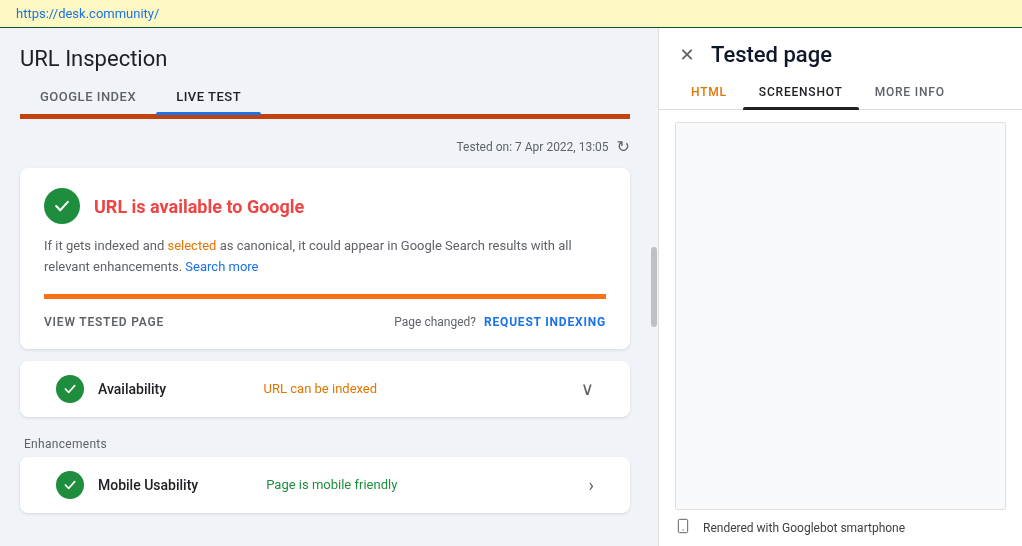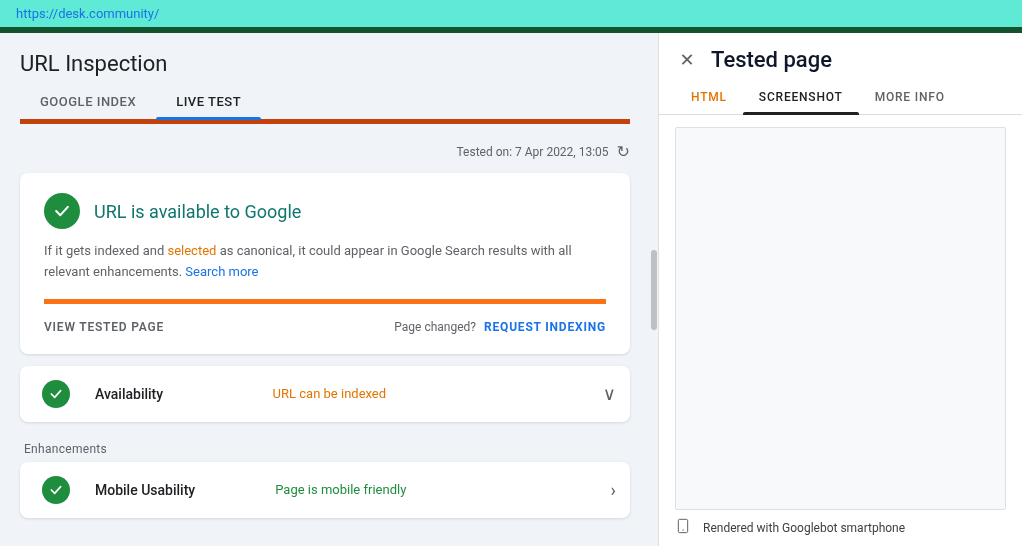--- a/index.html
+++ b/index.html
@@ -9,25 +9,25 @@
       font-size: 13px;
       color: #202124;
       height: 546px;
       width: 1022px;
       overflow: hidden;
       display: flex;
       flex-direction: column;
     }
 
     .url-bar {
-      background: #5eead4;
+      background: #fef9c3;
       padding: 6px 16px;
       font-size: 13px;
       color: #1a73e8;
-      border-bottom: 6px solid #14532d;
+      border-bottom: 1px solid #14532d;
       flex-shrink: 0;
     }
 
     .main-area {
       display: flex;
       flex: 1;
       overflow: hidden;
     }
 
     
@@ -133,22 +133,22 @@
       flex-shrink: 0;
     }
 
     .check-circle svg {
       width: 20px;
       height: 20px;
     }
 
     .status-title {
       font-size: 18px;
-      font-weight: 400;
-      color: #0f766e;
+      font-weight: 700;
+      color: #ef4444;
     }
 
     .status-description {
       font-size: 13px;
       color: #5f6368;
       line-height: 1.6;
     }
 
     .status-description .highlight-orange {
       color: #e37400;
@@ -203,23 +203,22 @@
       border-radius: 8px;
       padding: 0;
       margin-bottom: 12px;
       box-shadow: 0 1px 3px rgba(0,0,0,0.12);
       overflow: hidden;
     }
 
     .info-row {
       display: flex;
       align-items: center;
-      padding: 14px 14px;
-      gap: 25px;
-      margin-left: 8px;
+      padding: 14px 36px;
+      gap: 14px;
     }
 
     .info-row-label {
       font-size: 14px;
       font-weight: 500;
       color: #202124;
       flex: 1;
     }
 
     .info-row-value {

